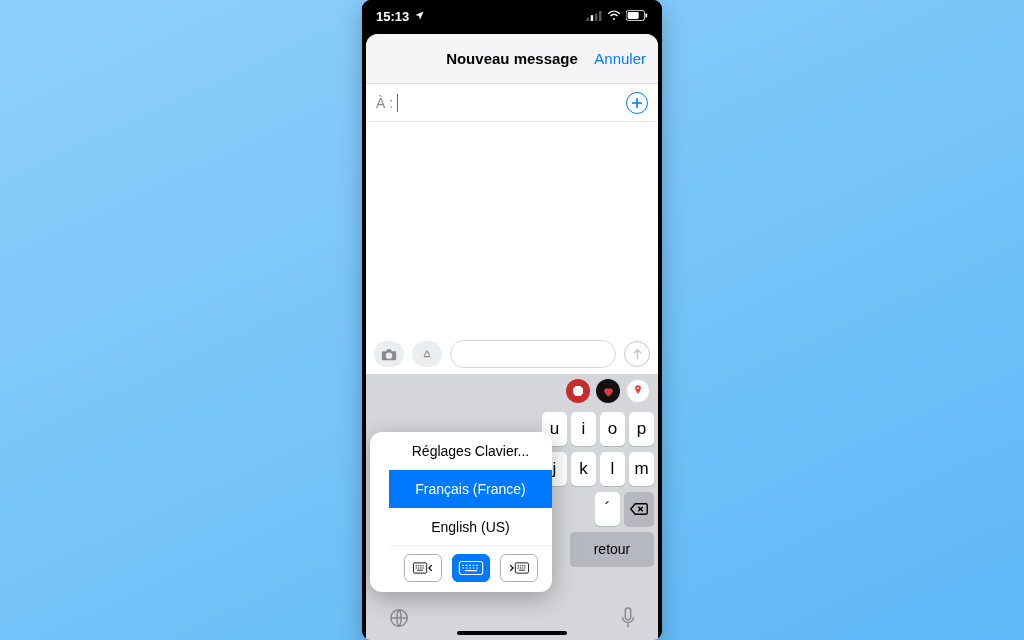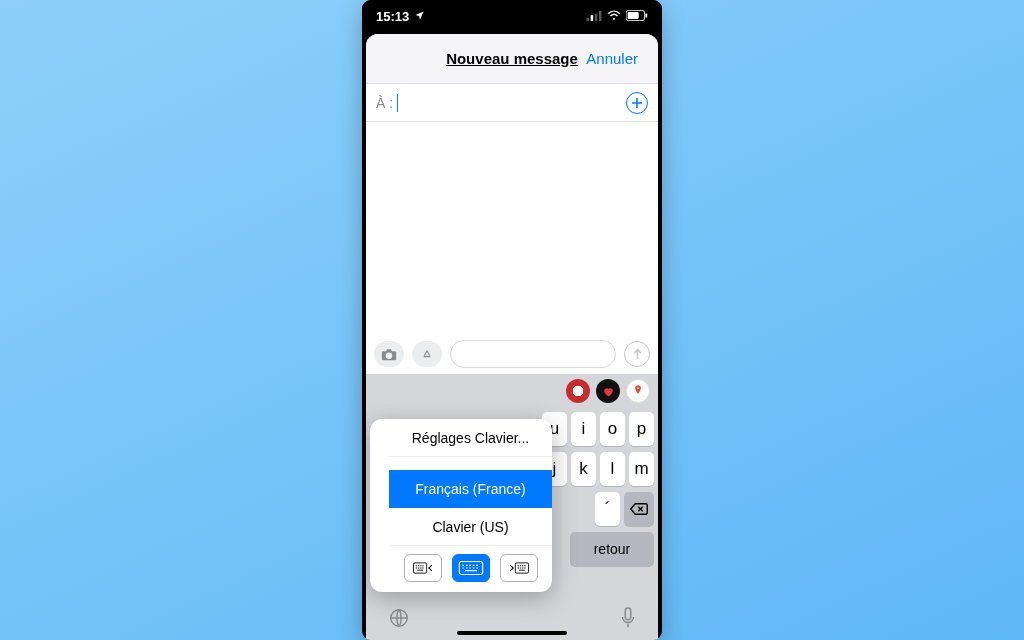--- a/index.html
+++ b/index.html
@@ -2,23 +2,23 @@
 <html><head>
 <meta charset="utf-8">
 <style>
   * { box-sizing: border-box; margin: 0; padding: 0; font-family: -apple-system, "Helvetica Neue", Arial, sans-serif; }
   body { width: 1024px; height: 640px; background: linear-gradient(155deg,#8ed0fb 0%,#5fb8f7 100%); display:flex; align-items:center; justify-content:center; overflow:hidden; }
   .phone { width: 300px; height: 640px; background:#000; border-radius:9px; position:relative; overflow:hidden; box-shadow:0 8px 24px rgba(0,0,0,.25); }
   .statusbar { height:32px; background:#000; color:#fff; display:flex; align-items:center; justify-content:space-between; padding:0 14px; font-size:13px; font-weight:600; }
   .statusbar .left { display:flex; align-items:center; gap:5px; }
   .statusbar .right { display:flex; align-items:center; gap:5px; }
   .sheet { position:absolute; top:34px; left:4px; right:4px; bottom:0; background:#f2f2f6; border-radius:12px 12px 0 0; overflow:hidden; display:flex; flex-direction:column; }
-  .navbar { height:50px; background:#f5f5f7; display:flex; align-items:center; justify-content:center; position:relative; border-bottom:1px solid #ddd; font-size:15px;text-decoration:underline; }
+  .navbar { height:50px; background:#f5f5f7; display:flex; align-items:center; justify-content:center; position:relative; border-bottom:1px solid #ddd; font-size:15px; }
   .navbar .title { font-weight:600; color:#000; }
-  .navbar .cancel { position:absolute; right:20px; color:#007aff; font-weight:400; }
+  .navbar .cancel { position:absolute; right:12px; color:#007aff; font-weight:400; }
   .to-row { background:#fff; display:flex; align-items:center; height:38px; padding:0 10px; font-size:14px; color:#8a8a8e; border-bottom:1px solid #e2e2e4; }
   .to-row .label { flex:0 0 auto; }
   .to-row .cursor { width:1px; height:18px; background:#007aff; margin-left:4px; }
   .to-row .spacer { flex:1; }
   .to-row .addbtn { width:22px; height:22px; border:1.5px solid #007aff; border-radius:50%; color:#007aff; display:flex; align-items:center; justify-content:center; font-size:16px; line-height:1; }
   .body-area { flex:1; background:#fff; }
   .inputbar { background:#fff; height:40px; display:flex; align-items:center; gap:8px; padding:0 8px; }
   .gray-ico { width:30px; height:26px; border-radius:13px; background:#ecedee; color:#8a8a8e; display:flex; align-items:center; justify-content:center; font-size:15px; }
   .msgfield { flex:1; height:28px; border:1px solid #d8d8dc; border-radius:14px; background:#fff; }
   .sendbtn { width:26px; height:26px; border-radius:50%; border:1.5px solid #c7c7cc; color:#c7c7cc; display:flex; align-items:center; justify-content:center; font-size:13px; }
@@ -30,21 +30,21 @@
   .key { background:#fff; border-radius:5px; box-shadow:0 1px 0 #b5b7bb; height:34px; width:25px; display:flex; align-items:center; justify-content:center; font-size:17px; color:#000; }
   .key.del { background:#b5b8be; width:30px; }
   .key.ret { background:#b5b8be; width:84px; font-size:14px; }
   .kb-bottom { position:absolute; bottom:0; left:0; right:0; height:40px; display:flex; align-items:center; justify-content:space-between; padding:0 22px; }
   .kb-bottom .ico { color:#8a8a8e; font-size:20px; }
   .homebar { position:absolute; bottom:5px; left:50%; transform:translateX(-50%); width:110px; height:4px; background:#000; border-radius:3px; }
 
   
   .lang-popup { position:absolute; bottom:48px; left:4px; width:182px; background:#fff; border-radius:12px; box-shadow:0 6px 24px rgba(0,0,0,.28); overflow:hidden; z-index:10;padding-left:19px; }
   .lang-item { height:38px; display:flex; align-items:center; justify-content:center; font-size:14px; color:#000; border-bottom:1px solid #f0f0f0; }
-  .lang-item.selected { background:#0079ff; color:#fff; border:none;margin-top:13px; }
+  .lang-item.selected { background:#0079ff; color:#fff; border:none; }
   .lang-item:first-child { font-size:14px; }
   .lang-footer { display:flex; align-items:center; justify-content:center; gap:10px; padding:8px 0 10px; }
   .kb-chip { width:38px; height:28px; border:1.2px solid #b0b0b4; border-radius:6px; display:flex; align-items:center; justify-content:center; }
   .kb-chip.sel { background:#0079ff; border-color:#0079ff; }
   .kb-chip svg { display:block; }
 
   
   .del svg { width:18px; height:14px; }
 </style>
 </head>
@@ -163,21 +163,21 @@
           </div>
         </div>
         <div class="kb-row">
           <div class="key ret">retour</div>
         </div>
       </div>
 
       <div class="lang-popup">
         <div class="lang-item">Réglages Clavier...</div>
         <div class="lang-item selected">Français (France)</div>
-        <div class="lang-item">Clavier (US)</div>
+        <div class="lang-item">English (US)</div>
         <div class="lang-footer">
           <div class="kb-chip">
             <svg width="22" height="14" viewBox="0 0 30 18" fill="none" stroke="#000" stroke-width="1.2">
                 <rect x="2" y="2" width="18" height="14" rx="2"></rect>
                 <path d="M5 6h2M8 6h2M11 6h2M14 6h2M5 9h2M8 9h2M11 9h2M14 9h2M7 12h8"></path>
                 <path d="M27 5l-4 4 4 4" stroke-width="1.6"></path>
               </svg>
           </div>
           <div class="kb-chip sel">
             <svg width="26" height="16" viewBox="0 0 30 18" fill="none" stroke="#fff" stroke-width="1.3">

